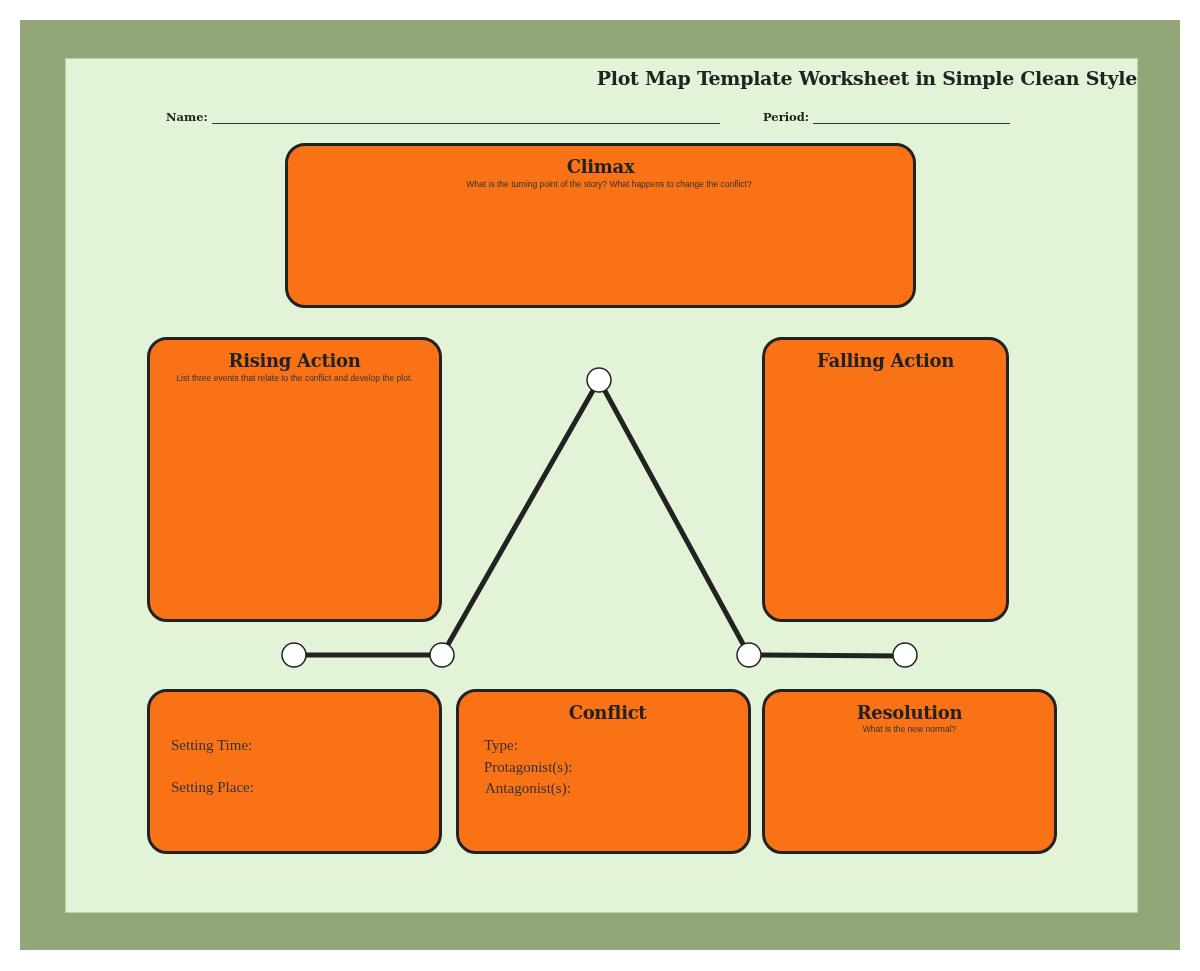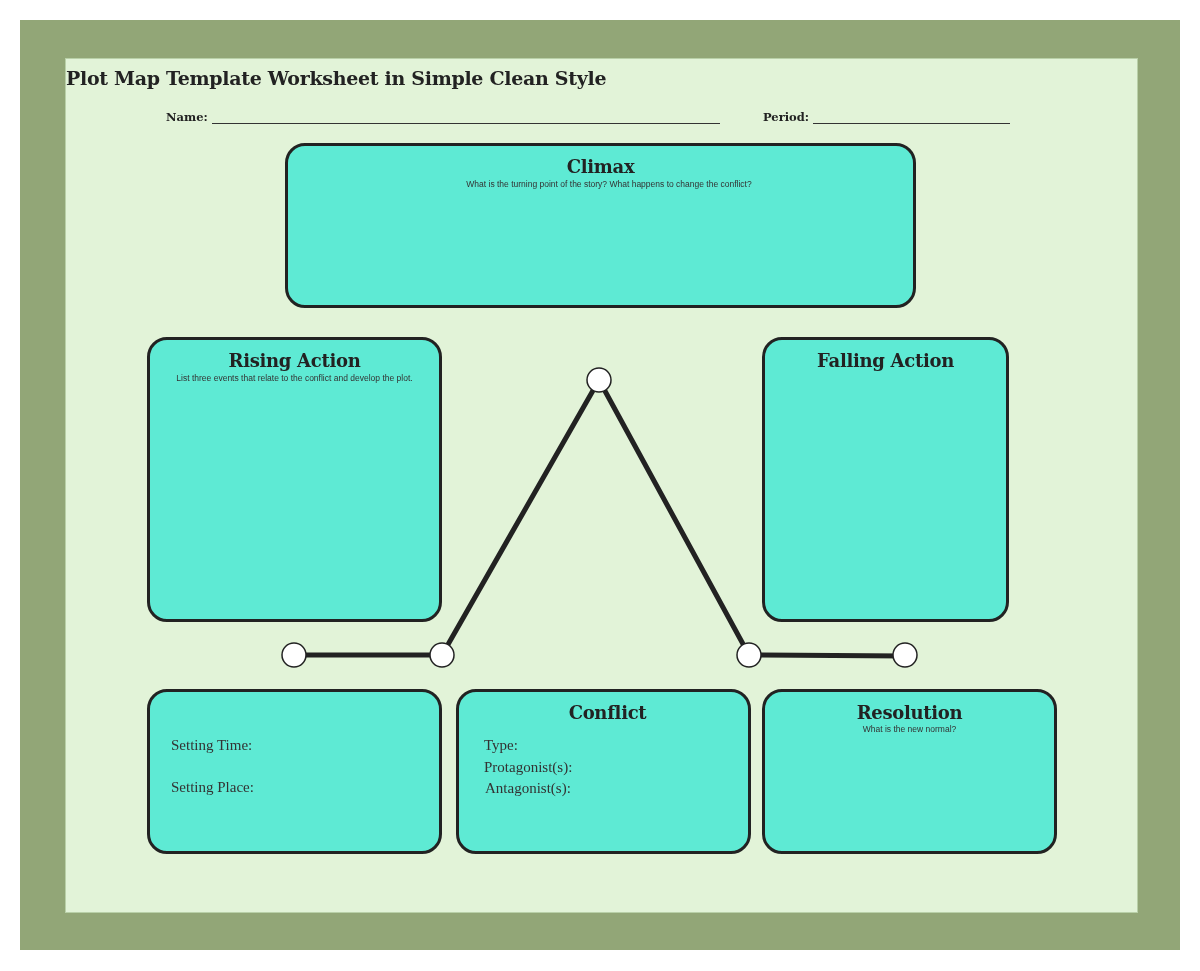--- a/index.html
+++ b/index.html
@@ -1,22 +1,22 @@
 <!DOCTYPE html>
 <html><head>
   <meta charset="utf-8">
   <style>
     html, body { margin: 0; padding: 0; }
     body { width: 1200px; height: 971px; background: #ffffff; position: relative; overflow: hidden; }
     .frame { position: absolute; left: 20px; top: 20px; width: 1160px; height: 930px; background: #92a677; }
     .paper { position: absolute; left: 45px; top: 38px; width: 1073px; height: 855px; background: #e2f3d8; border: 1px solid #b9d0a8; box-sizing: border-box; }
-    .title { position: absolute; left: 0; top: 8px; width: 100%; text-align: left; font-family: "DejaVu Serif", serif; font-weight: bold; font-size: 19px; color: #222222; letter-spacing: -0.3px; }
+    .title { position: absolute; left: 0; top: 8px; width: 100%; text-align: right; font-family: "DejaVu Serif", serif; font-weight: bold; font-size: 19px; color: #222222; letter-spacing: -0.3px; }
     .field { position: absolute; top: 51px; font-family: "DejaVu Serif", serif; font-weight: bold; font-size: 11.5px; color: #222222; display: flex; align-items: flex-end; }
     .field .line { display: inline-block; border-bottom: 1px solid #333333; height: 10px; margin-left: 4px; }
-    .box { position: absolute; background: #5eead4; border: 3px solid #222222; border-radius: 20px; box-sizing: border-box; }
+    .box { position: absolute; background: #f97316; border: 3px solid #222222; border-radius: 20px; box-sizing: border-box; }
     .box h2 { margin: 0; text-align: center; font-family: "DejaVu Serif", serif; font-weight: bold; font-size: 18px; color: #222222; letter-spacing: -0.3px; }
     .box .prompt { text-align: center; font-family: "Liberation Sans", sans-serif; font-size: 8.5px; color: #333333; line-height: 11px; }
     .box .lbl { position: absolute; font-family: Liberation Serif, serif; font-size: 15px; color: #333333; }
     svg.plot { position: absolute; left: 0; top: 0; }
   </style>
 </head>
 <body>
 
 <div class="frame">
   <div class="paper">

